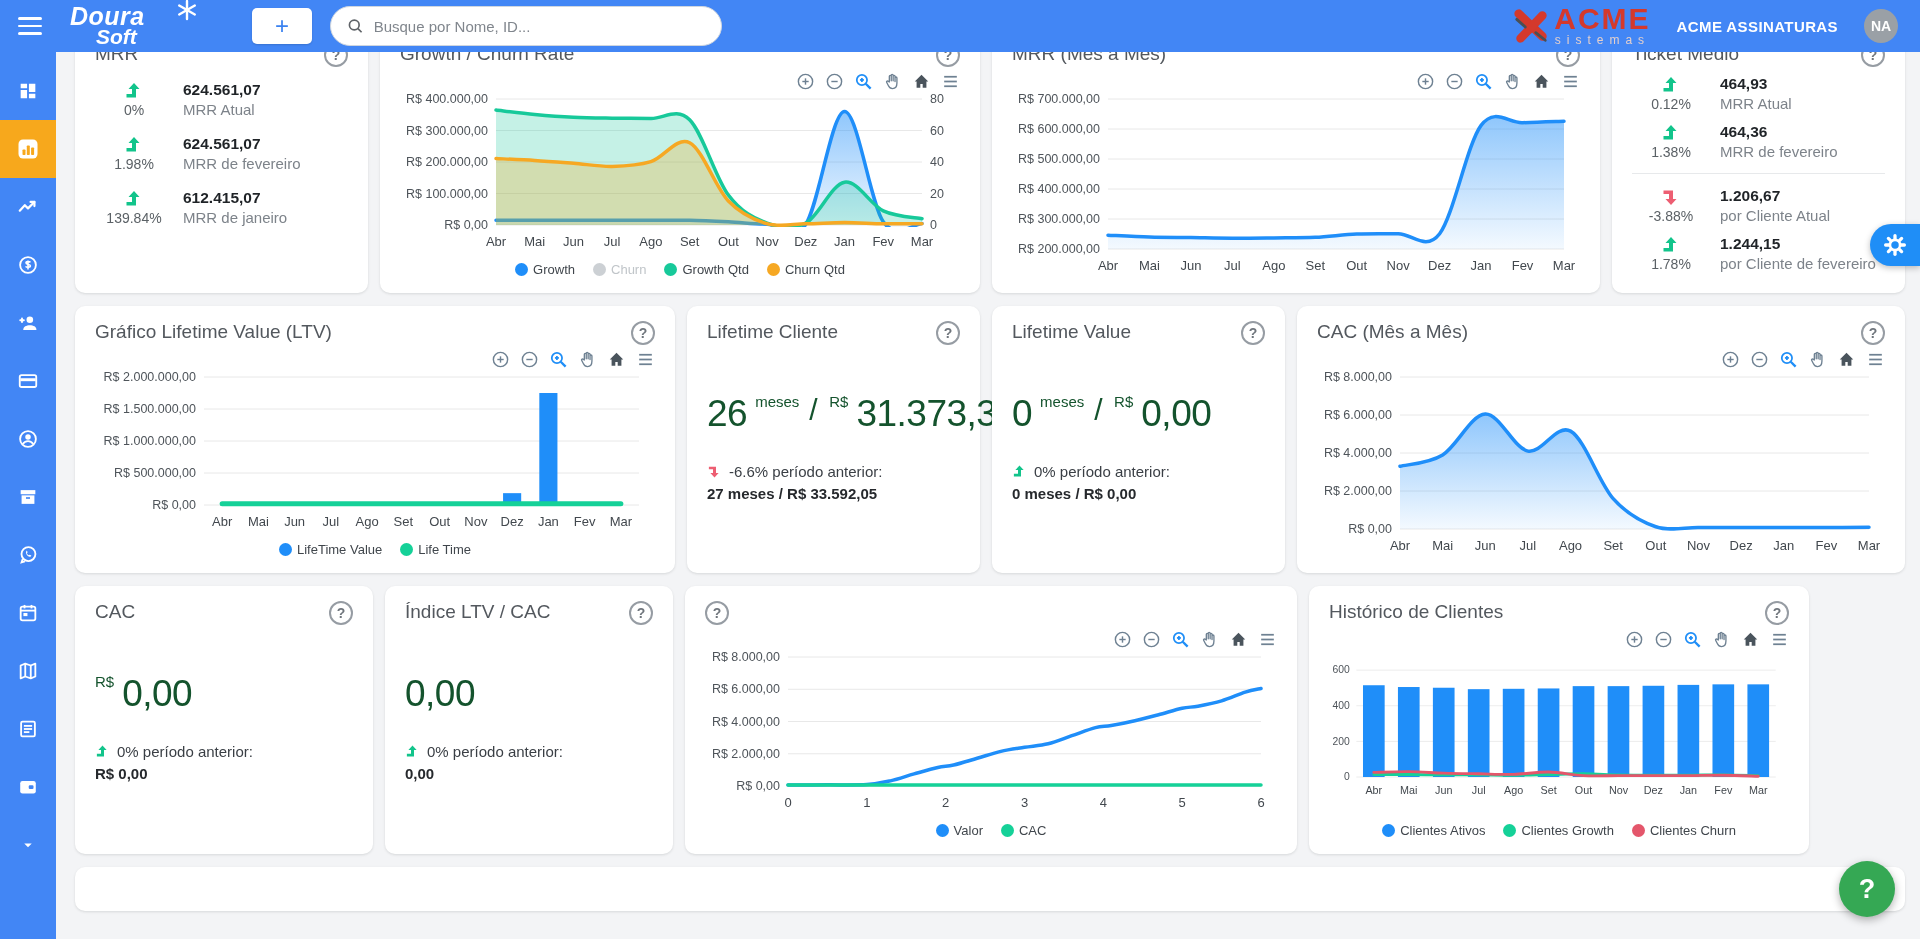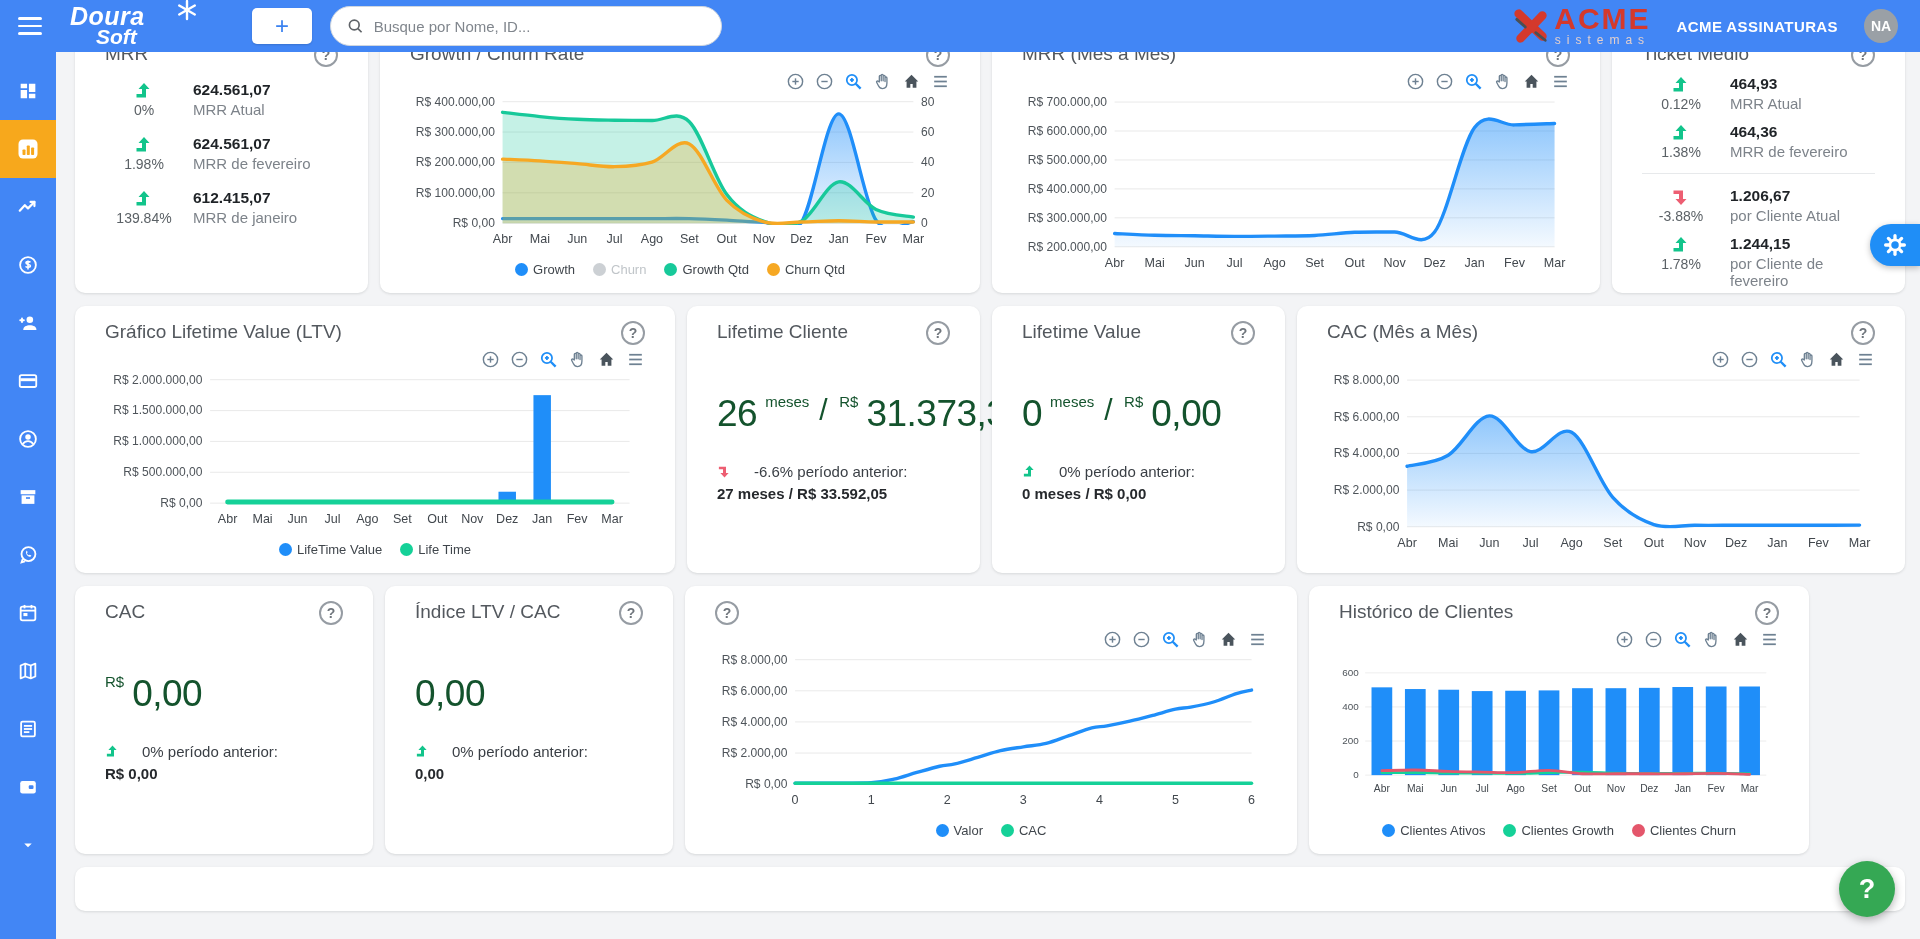--- a/index.html
+++ b/index.html
@@ -34,21 +34,21 @@
 
   
   .sidebar { position:fixed; top:52px; left:0; width:56px; bottom:0; background:#4286f5; z-index:15;
     display:flex; flex-direction:column; padding-top:10px; }
   .side-item { height:58px; display:flex; align-items:center; justify-content:center; cursor:pointer; }
   .side-item.active { background:#f7a81c; }
 
   
   .main { margin-left:56px; padding:28px 15px 0 19px; }
   .row { display:flex; gap:12px; margin-bottom:13px; }
-  .card { background:#fff; border-radius:10px; padding:15px 30px 12px;
+  .card { background:#fff; border-radius:10px; padding:15px 20px 12px;
     box-shadow:0 1px 3px rgba(60,64,67,.10), 0 1px 2px rgba(60,64,67,.05);
     display:flex; flex-direction:column; position:relative; }
   .h1 { height:265px; } .h2 { height:267px; } .h3 { height:268px; }
   .w293{width:293px;} .w600{width:600px;} .w608{width:608px;}
   .w298{width:298px;} .w288{width:288px;} .w612{width:612px;} .w595{width:500px;}
   .card-head { display:flex; justify-content:space-between; align-items:flex-start; }
   .card-title { font-size:19px; color:#53585e; }
   .qmark { width:24px; height:24px; border:2px solid #969ca3; border-radius:50%; color:#6f757c;
     font-size:14px; font-weight:700; display:flex; align-items:center; justify-content:center; cursor:pointer; flex:none; }
 
@@ -80,21 +80,21 @@
   .arrow.trend-up .p-up { display:block; }
   .arrow.trend-down .p-down { display:block; }
 
   
   .bigline { margin-top:48px; display:flex; align-items:flex-start; color:#14532d; letter-spacing:-0.5px; }
   .bigline .num { font-size:37px; }
   .bigline .unit { font-size:15px; margin:0 10px 0 8px; letter-spacing:0; }
   .bigline .sep { font-size:30px; }
   .bigline .cur { font-size:15px; margin:0 8px 0 12px; letter-spacing:0; }
   .bigline .bval { font-size:37px; }
-  .delta { display:flex; align-items:center; gap:22px; font-size:15px; color:#3a3f45; margin-top:28px; }
+  .delta { display:flex; align-items:center; gap:7px; font-size:15px; color:#3a3f45; margin-top:28px; }
   .prev { font-size:15px; font-weight:700; color:#26292d; margin-top:5px; }
 
   
   .gear-pill { position:fixed; right:0; top:224px; width:50px; height:42px; background:#1f8ef7;
     border-radius:21px 0 0 21px; display:flex; align-items:center; justify-content:center;
     box-shadow:0 2px 6px rgba(0,0,0,.25); cursor:pointer; z-index:30; }
   .fab-help { position:fixed; right:25px; bottom:22px; width:56px; height:56px; border-radius:50%;
     background:#35a854; color:#fff; font-size:27px; font-weight:700; display:flex; align-items:center;
     justify-content:center; box-shadow:0 3px 8px rgba(0,0,0,.3); cursor:pointer; z-index:30; }
   .bottom-strip { height:44px; width:100%; }

